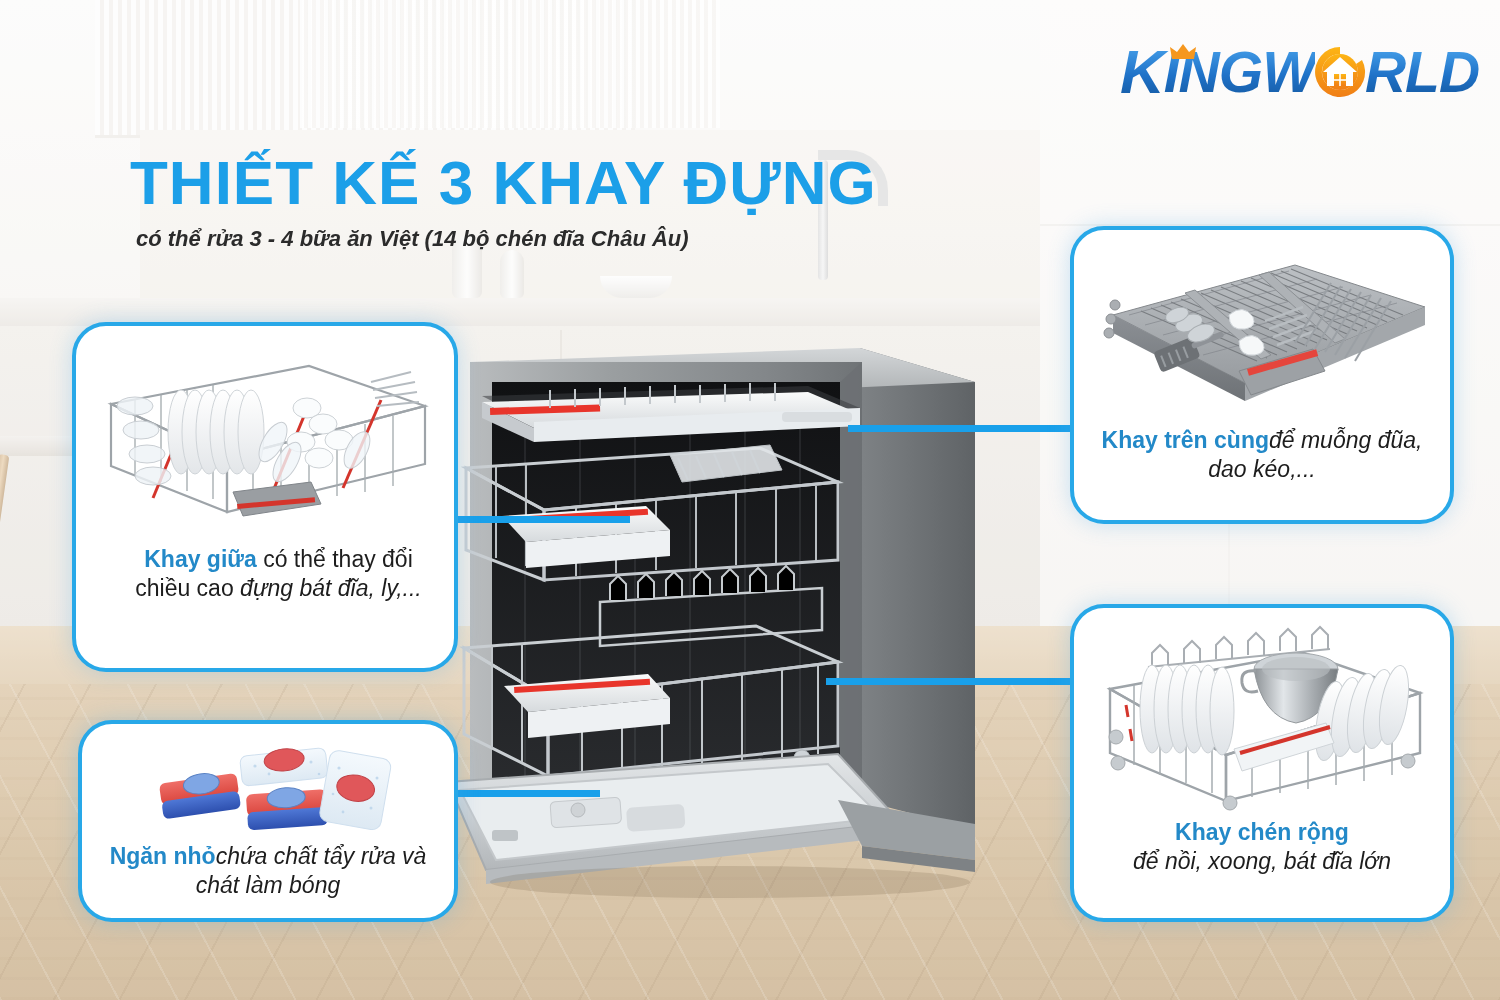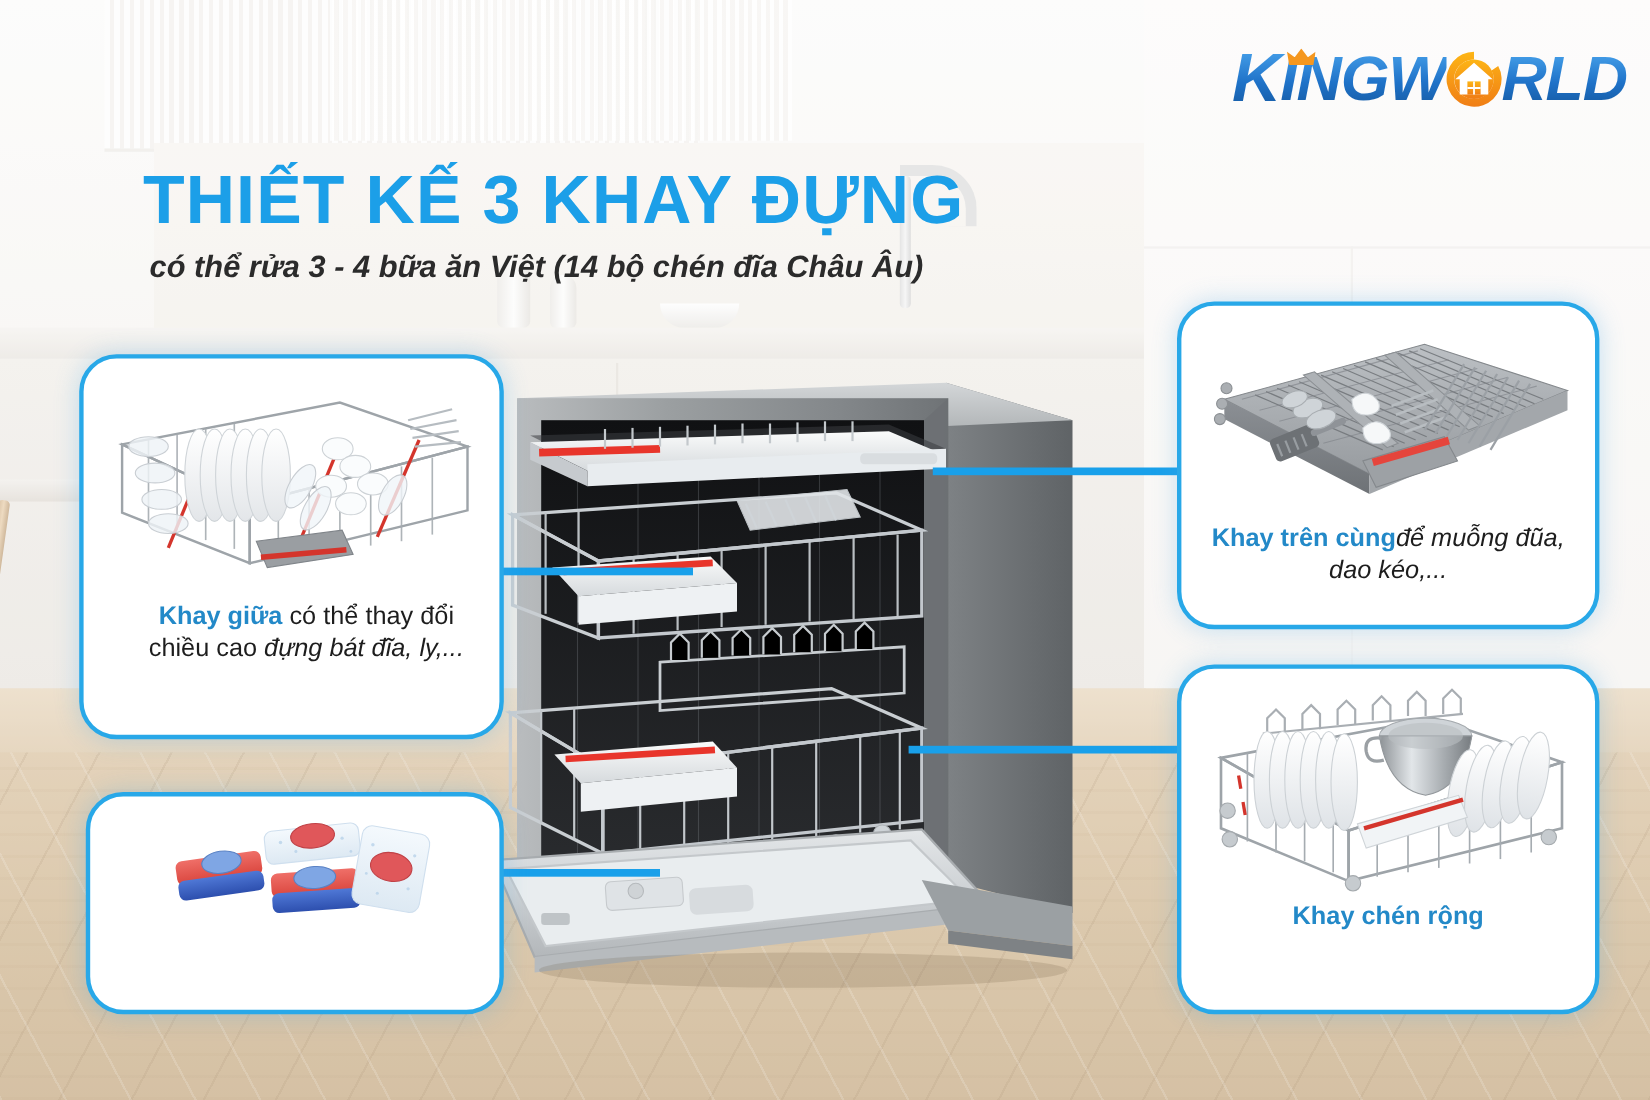--- a/index.html
+++ b/index.html
@@ -76,21 +76,21 @@
     display:flex;align-items:center;}
   .logo-k{font-size:62px;}
   .logo-crown{position:absolute;left:50px;top:8px;width:26px;height:16px;}
   .logo-globe{position:relative;width:56px;height:56px;margin:0 -3px;display:inline-block;vertical-align:middle;}
 
   
   .title{position:absolute;left:130px;top:152px;width:930px;
     font-size:62px;font-weight:bold;color:#1C9FE8;letter-spacing:1px;line-height:1;
     white-space:nowrap;}
   .subtitle{position:absolute;left:136px;top:226px;width:1000px;
-    font-size:28px;font-weight:bold;font-style:italic;color:#2b2b2b;line-height:1.2;
+    font-size:22px;font-weight:bold;font-style:italic;color:#2b2b2b;line-height:1.2;
     white-space:nowrap;}
 
   
   .conn{position:absolute;background:#19A0EA;}
 
   
   .card{position:absolute;background:#ffffff;border:4px solid #28A8E8;border-radius:34px;
     box-shadow:0 0 22px rgba(80,170,230,.30);overflow:hidden;}
   .card-img{position:relative;width:100%;display:flex;align-items:center;justify-content:center;}
   .card-cap{font-size:23px;line-height:1.28;color:#1d1d1d;text-align:center;padding:0 12px 0;}
@@ -426,23 +426,26 @@
             <circle cx="168" cy="24" r="1.5"></circle>
           <circle cx="176" cy="36" r="1.3"></circle>
             <circle cx="196" cy="30" r="1.6"></circle>
             <circle cx="234" cy="40" r="1.5"></circle>
           <circle cx="200" cy="74" r="1.4"></circle>
             <circle cx="228" cy="70" r="1.5"></circle>
             <circle cx="190" cy="56" r="1.3"></circle>
         </g>
       </svg>
     </div>
+    <div class="card-cap" style="padding-top:4px;">
+      <span class="b">Ngăn nhỏ</span><span class="i">chứa chất tẩy rửa và chát làm bóng</span>
+    </div>
   </div>
 
-  <div class="card" style="left:1070px;top:226px;width:376px;height:290px;margin-top:48px;">
+  <div class="card" style="left:1070px;top:226px;width:376px;height:290px;">
     <div class="card-img" style="height:178px;padding-top:14px;">
       <svg width="346" height="168" viewBox="0 0 346 168">
         <defs>
           <linearGradient id="trayBody" x1="0" y1="0" x2="0" y2="1">
             <stop offset="0" stop-color="#bcc0c4"></stop>
               <stop offset="1" stop-color="#989ca0"></stop>
           </linearGradient>
           <linearGradient id="trayDeep" x1="0" y1="0" x2="0" y2="1">
             <stop offset="0" stop-color="#8c9095"></stop>
               <stop offset="1" stop-color="#6e7276"></stop>
@@ -611,20 +614,21 @@
         <circle cx="28" cy="138" r="7" fill="#c6cbcf" stroke="#a4a9ad"></circle>
         <circle cx="26" cy="112" r="7" fill="#c6cbcf" stroke="#a4a9ad"></circle>
         <circle cx="140" cy="178" r="7" fill="#c6cbcf" stroke="#a4a9ad"></circle>
         <circle cx="318" cy="136" r="7" fill="#c6cbcf" stroke="#a4a9ad"></circle>
       </svg>
     </div>
     <div class="card-cap" style="padding-top:2px;">
       <div>
         <span class="b">Khay chén rộng</span>
       </div>
+      <div class="i">để nồi, xoong, bát đĩa lớn</div>
     </div>
   </div>
 
   <div class="title">THIẾT KẾ 3 KHAY ĐỰNG</div>
   <div class="subtitle">có thể rửa 3 - 4 bữa ăn Việt (14 bộ chén đĩa Châu Âu)</div>
 
   <div class="logo">
     <span class="logo-text">
       <span class="logo-k">K</span>
         <span>ING</span>

